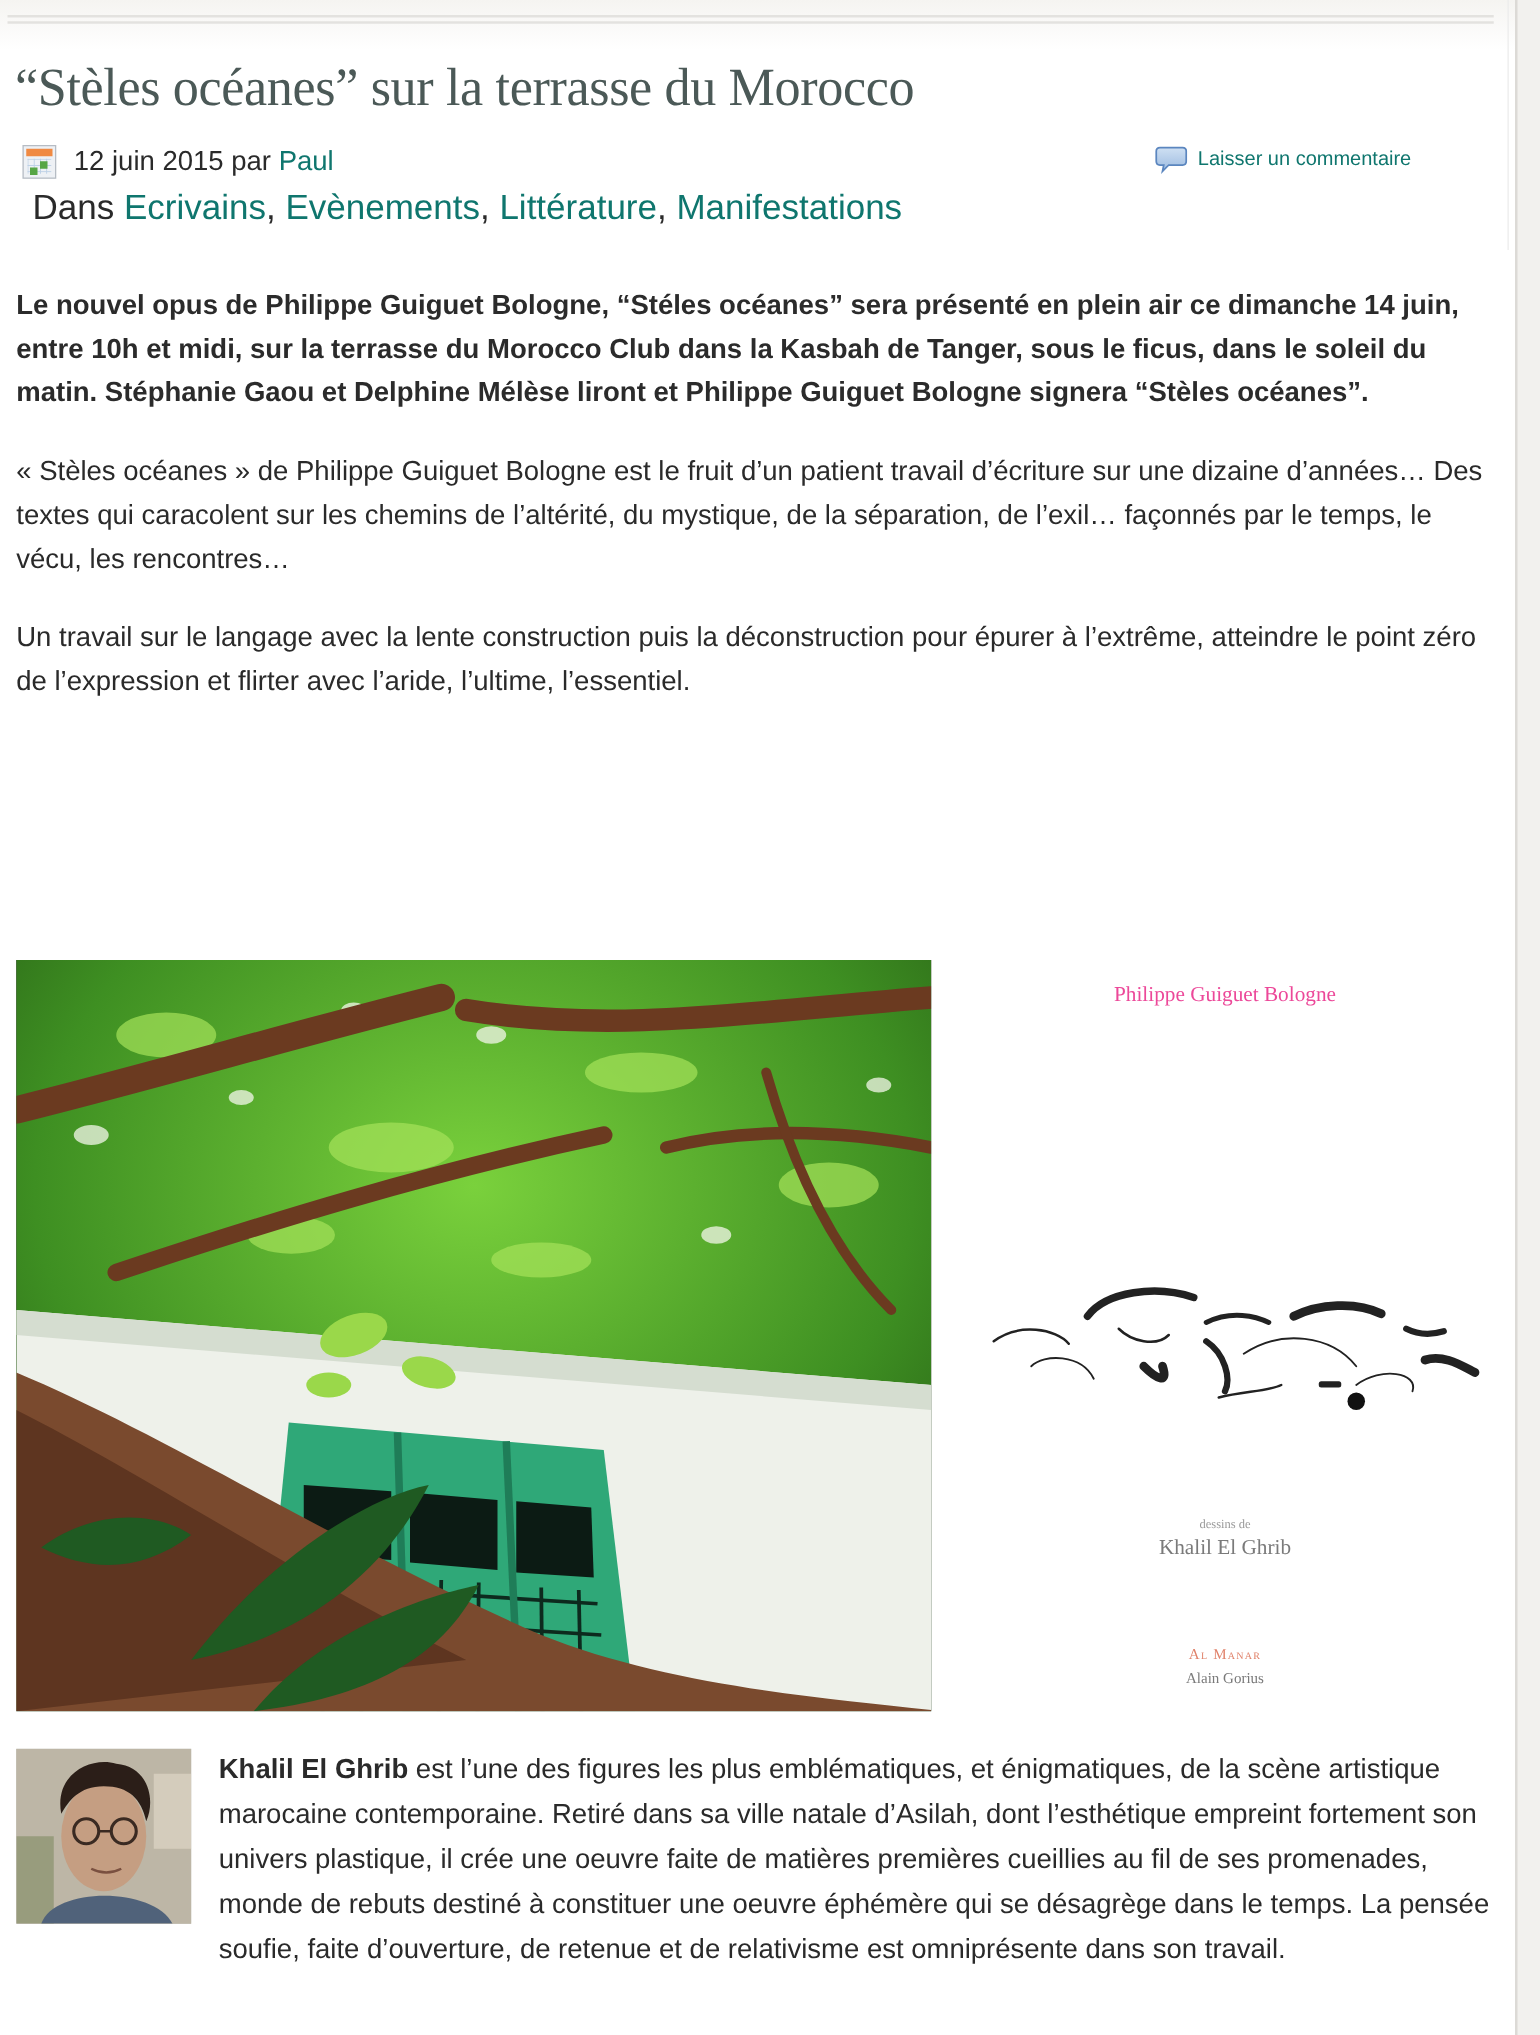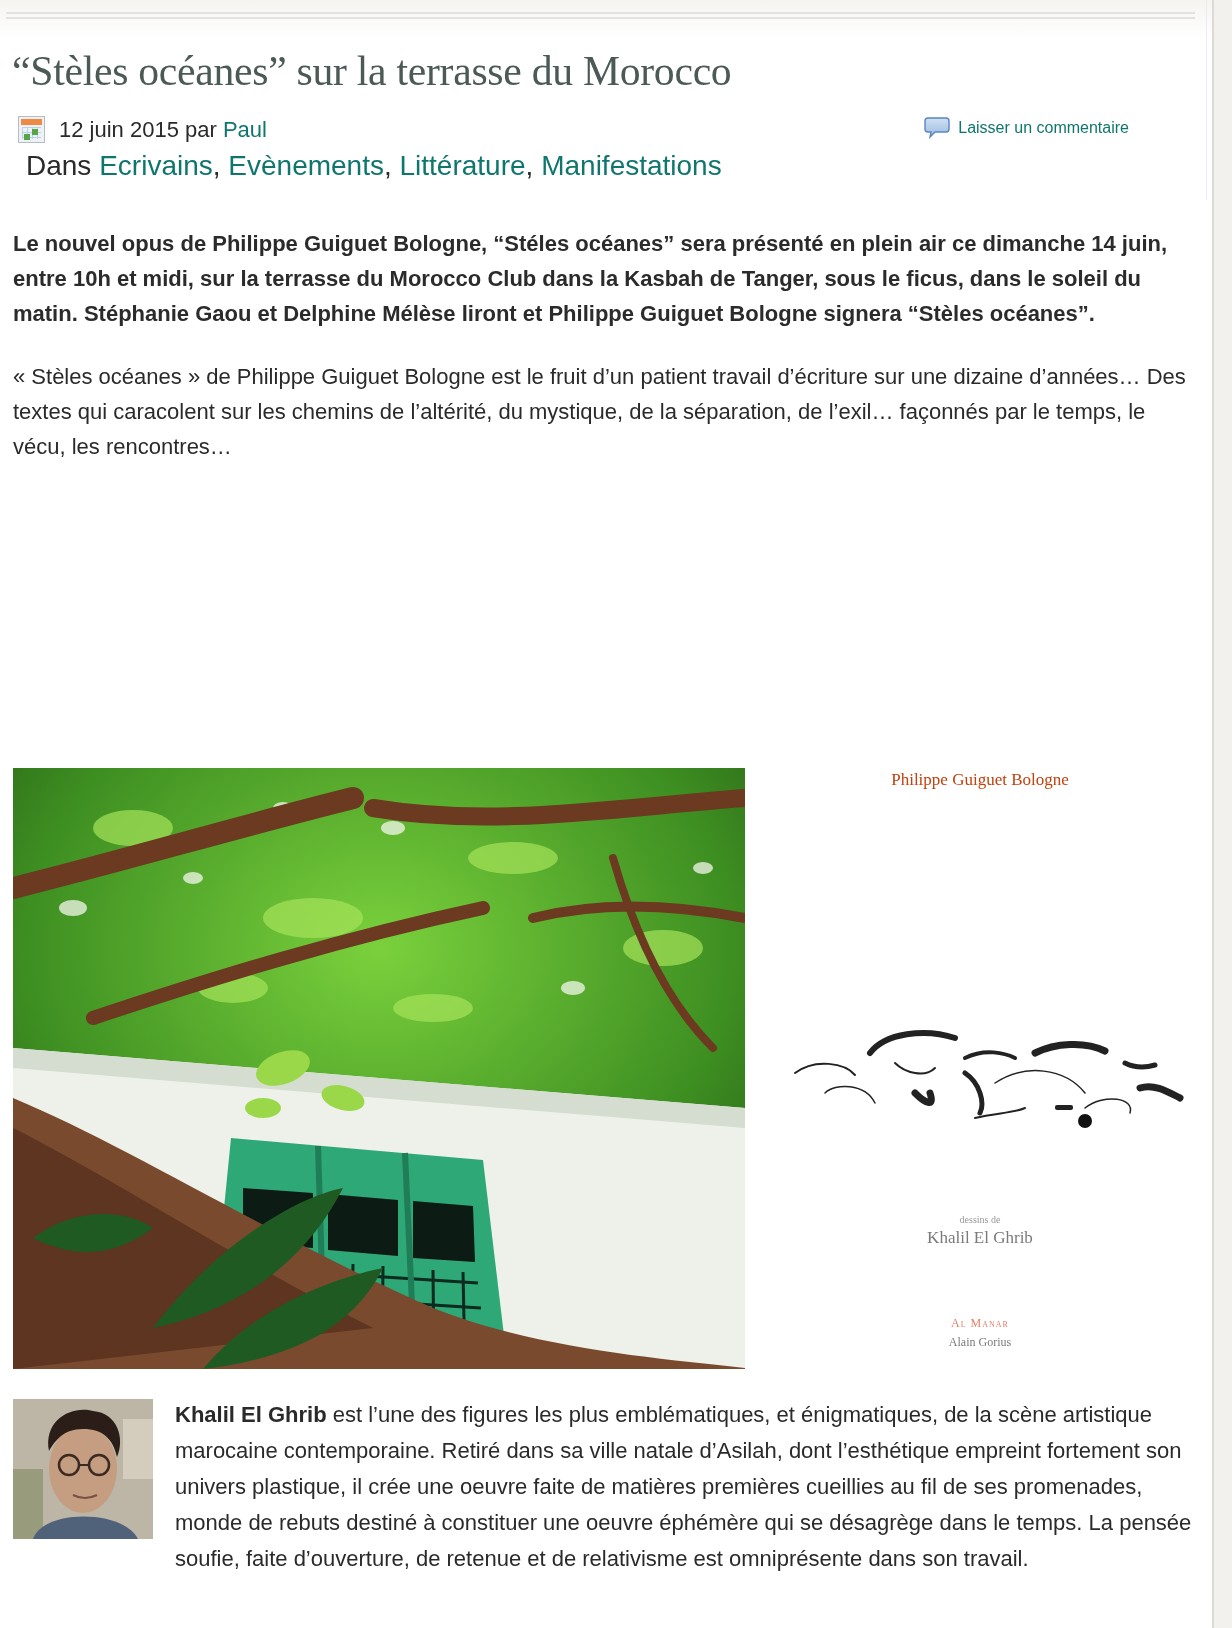--- a/index.html
+++ b/index.html
@@ -10,21 +10,21 @@
     .top-fade { position: absolute; left: 0; top: 0; width: 1212px; height: 40px; background: linear-gradient(#f5f4f1, #ffffff); }
     .rule { position: absolute; left: 6px; width: 1189px; height: 2px; background: #e3e2df; }
     .rule.r1 { top: 12px; }
     .rule.r2 { top: 17px; }
 
     .right-gutter { position: absolute; left: 1212px; top: 0; width: 20px; height: 1628px; background: #f2f1ee; border-left: 2px solid #dcdad6; }
     .right-gutter .inner-line { position: absolute; left: -8px; top: 0; width: 1px; height: 200px; background: #ececec; }
 
     .post-title { position: absolute; left: 12px; top: 46px; font-family: "Liberation Serif", serif; font-size: 43px; font-weight: normal; color: #4b5957; letter-spacing: -0.3px; white-space: nowrap; transform: scaleX(0.97); transform-origin: left; }
 
-    .meta-row { position: absolute; left: 12px; top: 116px; font-size: 22px; color: #2a2a2a; display: flex; align-items: center; white-space: nowrap; }
+    .meta-row { position: absolute; left: 12px; top: 116px; font-size: 22px; color: #2a2a2a; display: flex; white-space: nowrap; }
     .cal-icon { width: 27px; height: 27px; margin-left: 6px; margin-right: 14px; position: relative; border: 1px solid #b6bcc4; background: #eef1f5; }
     .cal-icon .bar { position: absolute; left: 2px; top: 2px; right: 2px; height: 6px; background: #f08a43; }
     .cal-icon .grid { position: absolute; left: 3px; top: 10px; right: 3px; bottom: 3px;
       background:
         linear-gradient(#bcd0e6 1px, transparent 1px) 0 0/5px 5px,
         linear-gradient(90deg, #bcd0e6 1px, transparent 1px) 0 0/5px 5px; }
     .cal-icon .g1 { position: absolute; left: 5px; top: 17px; width: 6px; height: 6px; background: #57a645; }
     .cal-icon .g2 { position: absolute; left: 13px; top: 12px; width: 6px; height: 6px; background: #57a645; }
 
     .link { color: #0f766e; text-decoration: none; cursor: pointer; }
@@ -33,21 +33,21 @@
     .bubble-icon { width: 26px; height: 24px; margin-right: 8px; position: relative; }
 
     .cats-row { position: absolute; left: 26px; top: 150px; font-size: 28px; white-space: nowrap; }
 
     .content { position: absolute; left: 13px; top: 210px; width: 1180px; font-size: 22px; line-height: 35px; color: #2a2a2a; }
     .content p { margin: 16px 0 28px 0; }
     .content p.lead { font-weight: bold; color: #2b2b2b; }
 
     .photo { position: absolute; left: 13px; top: 768px; width: 732px; height: 601px; overflow: hidden; background: #1c3a12; }
     .book-cover { position: absolute; left: 760px; top: 768px; width: 440px; height: 601px; background: #ffffff; }
-    .bc-author { position: absolute; left: 0; width: 100%; top: 2px; text-align: center; font-family: "Liberation Serif", serif; font-size: 17px; color: #c2410c; }
+    .bc-author { position: absolute; left: 0; width: 100%; top: 18px; text-align: center; font-family: "Liberation Serif", serif; font-size: 17px; color: #ec4899; }
     .bc-title { position: absolute; left: 0; width: 100%; top: 138px; text-align: center; font-family: "Liberation Serif", serif; font-size: 24px; color: #e0826a; }
     .bc-drawing { position: absolute; left: 25px; top: 245px; width: 400px; height: 120px; }
     .bc-small { position: absolute; left: 0; width: 100%; top: 446px; text-align: center; font-family: "Liberation Serif", serif; font-size: 10px; color: #999; }
     .bc-artist { position: absolute; left: 0; width: 100%; top: 460px; text-align: center; font-family: "Liberation Serif", serif; font-size: 17px; color: #7a7a7a; }
     .bc-pub { position: absolute; left: 0; width: 100%; top: 548px; text-align: center; font-family: "Liberation Serif", serif; font-size: 12px; color: #e0826a; letter-spacing: 1px; font-variant: small-caps; }
     .bc-pub2 { position: absolute; left: 0; width: 100%; top: 567px; text-align: center; font-family: "Liberation Serif", serif; font-size: 12px; color: #7a7a7a; }
 
     .bio { position: absolute; left: 13px; top: 1397px; width: 1180px; font-size: 22px; line-height: 36px; color: #2a2a2a; }
     .portrait { float: left; width: 140px; height: 140px; margin: 2px 22px 6px 0; position: relative; overflow: hidden; background: #b7b2a4; }
     .bio b { font-weight: bold; }
@@ -91,20 +91,21 @@
     <span>Dans</span>
     <a class="link">Ecrivains</a><span>,</span>
     <a class="link">Evènements</a><span>,</span>
     <a class="link">Littérature</a><span>,</span>
     <a class="link">Manifestations</a>
   </div>
 
   <div class="content">
     <p class="lead">Le nouvel opus de Philippe Guiguet Bologne, “Stéles océanes” sera présenté en plein air ce dimanche 14 juin, entre 10h et midi, sur la terrasse du Morocco Club dans la Kasbah de Tanger, sous le ficus, dans le soleil du matin. Stéphanie Gaou et Delphine Mélèse liront et Philippe Guiguet Bologne signera “Stèles océanes”.</p>
     <p>« Stèles océanes » de Philippe Guiguet Bologne est le fruit d’un patient travail d’écriture sur une dizaine d’années… Des textes qui caracolent sur les chemins de l’altérité, du mystique, de la séparation, de l’exil… façonnés par le temps, le vécu, les rencontres…</p>
+    <p>Un travail sur le langage avec la lente construction puis la déconstruction pour épurer à l’extrême, atteindre le point zéro de l’expression et flirter avec l’aride, l’ultime, l’essentiel.</p>
   </div>
 
   <div class="photo" title="Ficus et fenêtre verte du Morocco Club">
     <svg width="732" height="601" viewBox="0 0 732 601">
       <defs>
         <radialGradient id="leafglow" cx="0.5" cy="0.3" r="0.8">
           <stop offset="0" stop-color="#7ad13c"></stop>
           <stop offset="0.6" stop-color="#3e8f22"></stop>
           <stop offset="1" stop-color="#1d4a10"></stop>
         </radialGradient>

